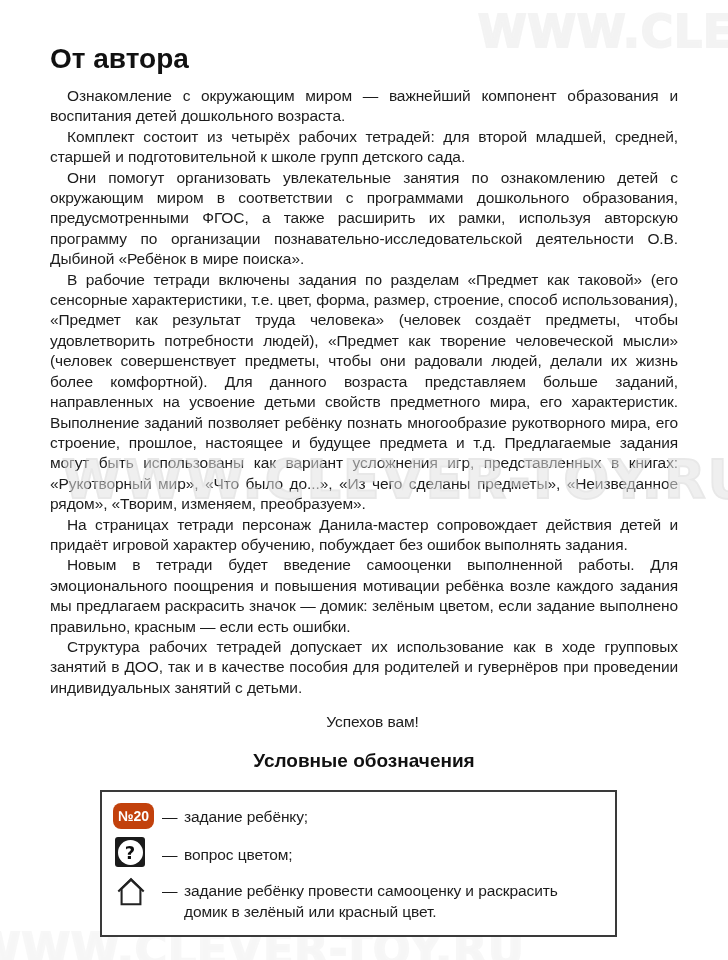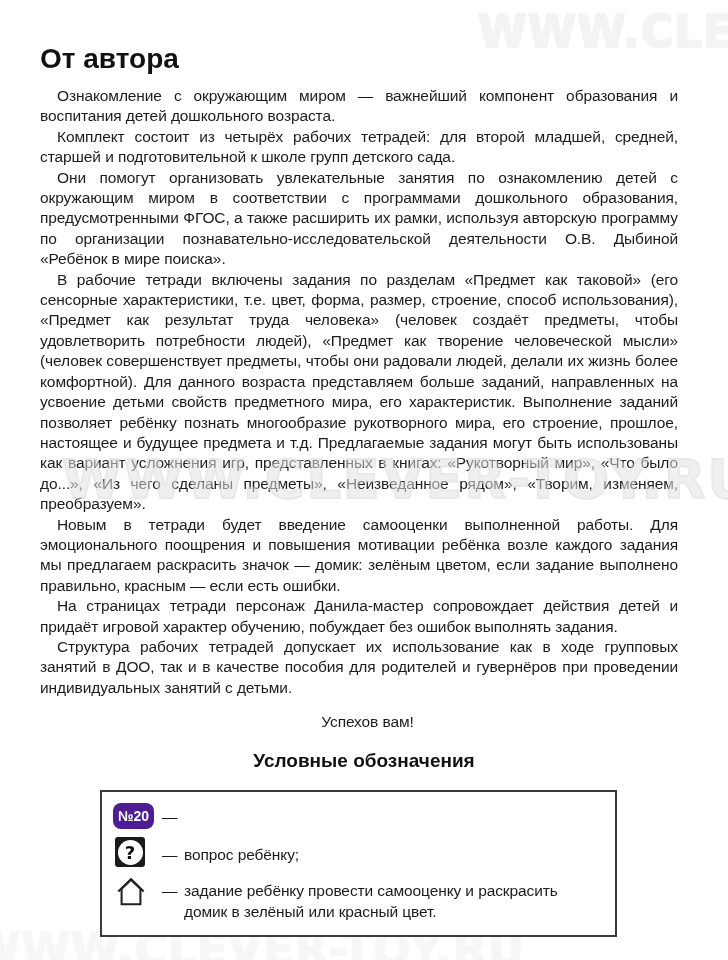--- a/index.html
+++ b/index.html
@@ -23,21 +23,21 @@
     -webkit-text-stroke: 2px #d7d7d7;
     text-shadow: 0 0 1px #e3e3e3;
     pointer-events: none;
     user-select: none;
   }
   .wm-mid    { top: 448px; left: 62px;  font-size: 54px; letter-spacing: 2px; opacity: .55; }
   .wm-top    { top: 6px;   left: 478px; font-size: 44px; letter-spacing: 1px; opacity: .40; -webkit-text-stroke-color:#e2e2e2; }
   .wm-bottom { top: 924px; left: -28px; font-size: 44px; letter-spacing: 1px; opacity: .30; -webkit-text-stroke-color:#e6e6e6; }
 
   
-  .content { padding: 44px 50px 0 40px; }
+  .content { padding: 44px 50px 0 50px; }
   h1.title {
     margin: 0 0 12px 0;
     font-size: 28px;
     line-height: 30px;
     font-weight: bold;
     letter-spacing: 0;
     color: #111;
   }
   .body p {
     margin: 0;
@@ -104,21 +104,21 @@
   }
   .row-q .dash-cell, .row-q .label-cell { padding-top: 7px; }
   .row-house .dash-cell, .row-house .label-cell { padding-top: 5px; }
 
   .badge-num {
     display: inline-flex;
     justify-content: center;
     align-items: center;
     width: 41px;
     height: 26px;
-    background: #4c1d95;
+    background: #c2410c;
     border-radius: 8px;
     color: #fff;
     font-weight: bold;
     font-size: 14px;
     letter-spacing: 0;
   }
   .badge-q {
     display: inline-flex;
     justify-content: center;
     align-items: center;
@@ -153,47 +153,48 @@
   <div class="watermark wm-bottom">WWW.CLEVER-TOY.RU</div>
 
   <div class="content">
     <h1 class="title">От автора</h1>
 
     <div class="body">
       <p>Ознакомление с окружающим миром — важнейший компонент образования и воспитания детей дошкольного возраста.</p>
       <p>Комплект состоит из четырёх рабочих тетрадей: для второй младшей, средней, старшей и подготовительной к школе групп детского сада.</p>
       <p>Они помогут организовать увлекательные занятия по ознакомлению детей с окружающим миром в соответствии с программами дошкольного образования, предусмотренными ФГОС, а также расширить их рамки, используя авторскую программу по организации познавательно-исследовательской деятельности О.В. Дыбиной «Ребёнок в мире поиска».</p>
       <p>В рабочие тетради включены задания по разделам «Предмет как таковой» (его сенсорные характеристики, т.е. цвет, форма, размер, строение, способ использования), «Предмет как результат труда человека» (человек создаёт предметы, чтобы удовлетворить потребности людей), «Предмет как творение человеческой мысли» (человек совершенствует предметы, чтобы они радовали людей, делали их жизнь более комфортной). Для данного возраста представляем больше заданий, направленных на усвоение детьми свойств предметного мира, его характеристик. Выполнение заданий позволяет ребёнку познать многообразие рукотворного мира, его строение, прошлое, настоящее и будущее предмета и т.д. Предлагаемые задания могут быть использованы как вариант усложнения игр, представленных в книгах: «Рукотворный мир», «Что было до...», «Из чего сделаны предметы», «Неизведанное рядом», «Творим, изменяем, преобразуем».</p>
+      <p>На страницах тетради персонаж Данила-мастер сопровождает действия детей и придаёт игровой характер обучению, побуждает без ошибок выполнять задания.</p>
       <p>Новым в тетради будет введение самооценки выполненной работы. Для эмоционального поощрения и повышения мотивации ребёнка возле каждого задания мы предлагаем раскрасить значок — домик: зелёным цветом, если задание выполнено правильно, красным — если есть ошибки.</p>
-      <p>На страницах тетради персонаж Данила-мастер сопровождает действия детей и придаёт игровой характер обучению, побуждает без ошибок выполнять задания.</p>
       <p>Структура рабочих тетрадей допускает их использование как в ходе групповых занятий в ДОО, так и в качестве пособия для родителей и гувернёров при проведении индивидуальных занятий с детьми.</p>
       <p class="closing">Успехов вам!</p>
     </div>
   </div>
 
   <div class="legend">
     <h2>Условные обозначения</h2>
 
     <div class="legend-box">
 
       <div class="legend-row row-num">
         <span class="icon-cell">
           <span class="badge-num">№20</span>
         </span>
         <span class="dash-cell">—</span>
+        <span class="label-cell">задание ребёнку;</span>
       </div>
 
       <div class="legend-row row-q">
         <span class="icon-cell">
           <span class="badge-q">
             <span class="q-circle">?</span>
           </span>
         </span>
         <span class="dash-cell">—</span>
-        <span class="label-cell">вопрос ребёнку;</span>
+        <span class="label-cell">вопрос цветом;</span>
       </div>
 
       <div class="legend-row row-house">
         <span class="icon-cell">
           <svg class="house-svg" width="34" height="32" viewBox="0 0 36 34">
             <polygon points="8,31 8,14.5 18,5 28,14.5 28,31" fill="#ffffff" stroke="#222222" stroke-width="2.2"></polygon>
             <path d="M4.5,17.5 L18,4.5 L31.5,17.5" fill="none" stroke="#222222" stroke-width="2.2"></path>
           </svg>
         </span>
         <span class="dash-cell">—</span>

